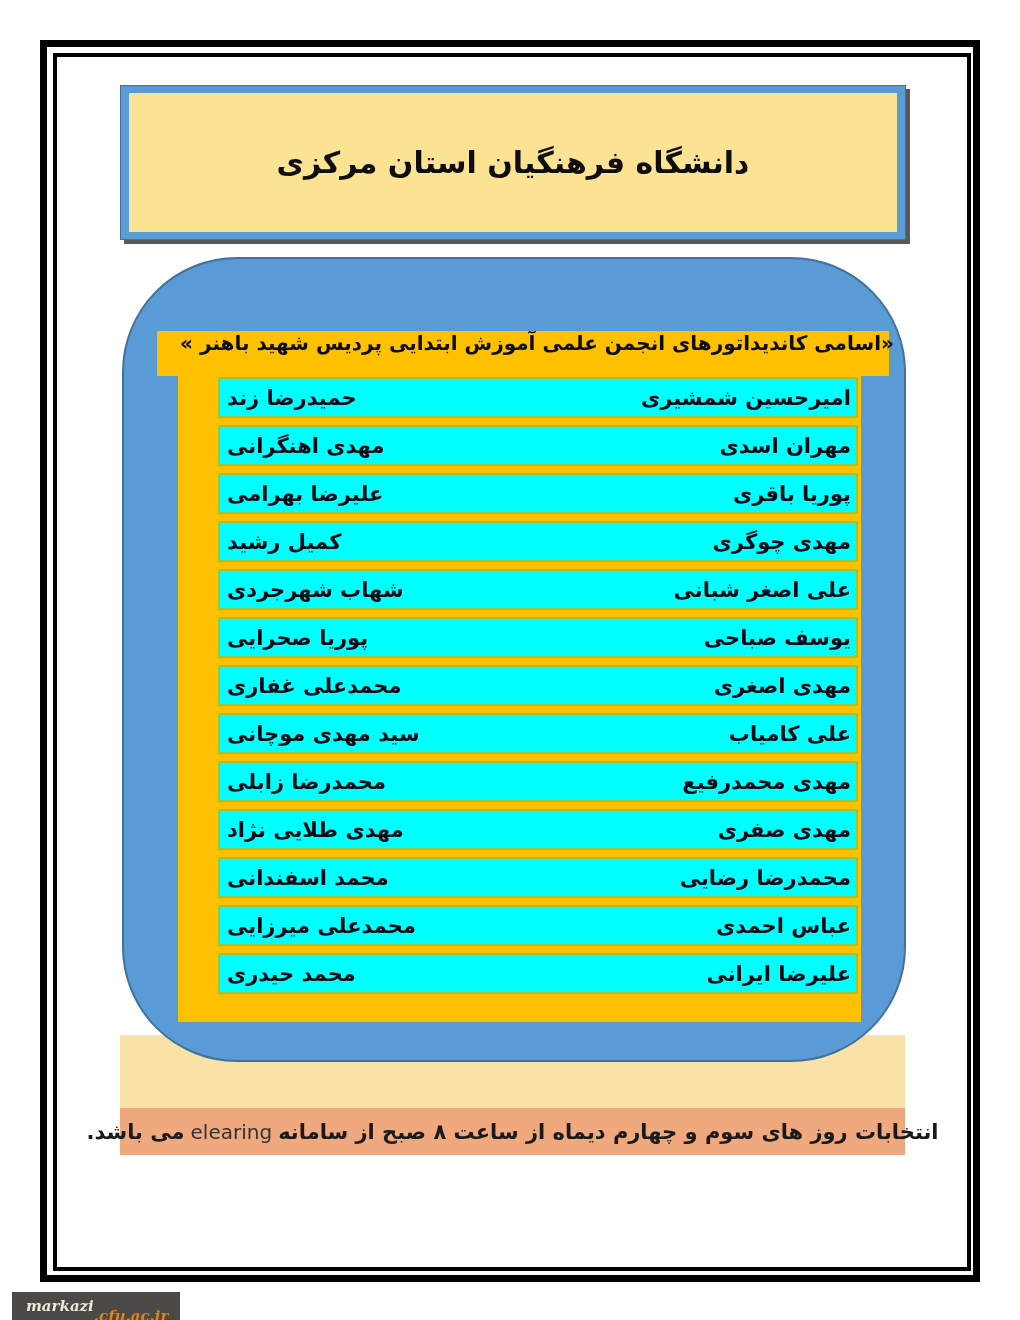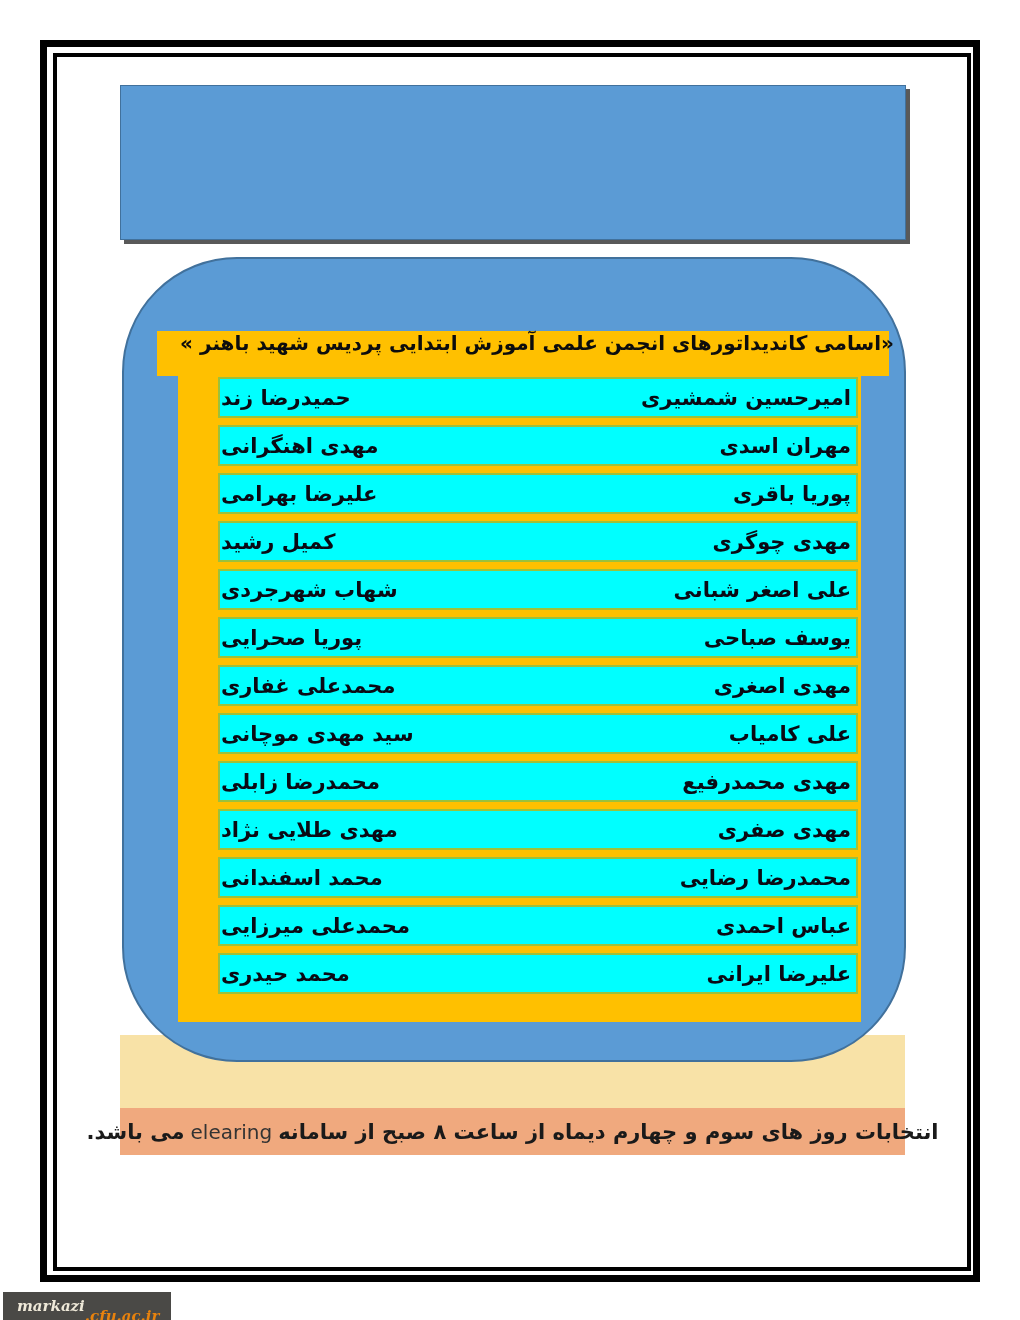--- a/index.html
+++ b/index.html
@@ -82,37 +82,40 @@
   .candidate-row{
     height:41px;flex:0 0 41px;background:#00FFFF;
     border:2px solid #9CC13B;box-sizing:border-box;
     display:flex;align-items:center;justify-content:space-between;
     direction:rtl;
   }
   .candidate-row .name{
     font-weight:bold;font-size:21px;color:#0a0a14;white-space:nowrap;
   }
   .candidate-row .name-right{padding-right:5px;}
-  .candidate-row .name-left{padding-left:1px;}
+  .candidate-row .name-left{padding-left:7px;}
   
   .watermark{
-    position:absolute;left:3px;top:1292px;height:26px;background:#4A4946;
+    position:absolute;left:12px;top:1292px;height:26px;background:#4A4946;
     padding:1px 12px 1px 14px;display:flex;align-items:center;z-index:4;
     font-family:"DejaVu Serif",serif;font-style:italic;font-weight:bold;font-size:15px;
   }
   .watermark .wm-name{color:#EFE9D9;}
   .watermark .wm-domain{color:#E8820D;margin-top:20px;}
 </style>
 </head>
 <body>
 
 <div class="frame-outer"></div>
 <div class="frame-inner"></div>
 
 <div class="header-block">
+  <div class="header-bar-cream">
+    <span class="header-title-2">دانشگاه فرهنگیان استان مرکزی</span>
+  </div>
 </div>
 
 <div class="tan-band"></div>
 
 <div class="notice-band">
   <span class="rtl-part">انتخابات روز های سوم و چهارم دیماه از ساعت ۸ صبح  از سامانه</span>
   <span class="latin-part">elearing</span>
   <span class="rtl-part">می باشد.</span>
 </div>
 

